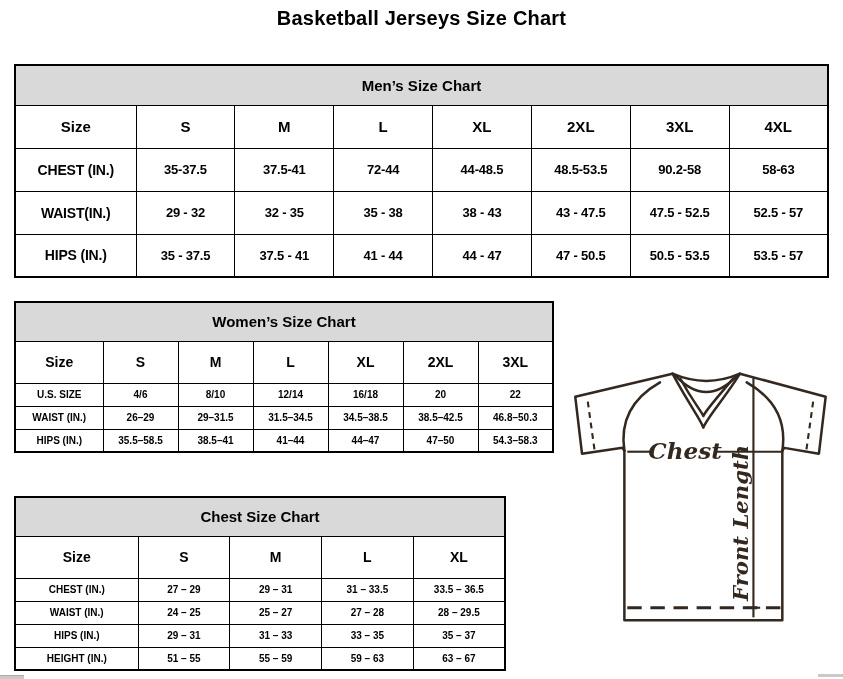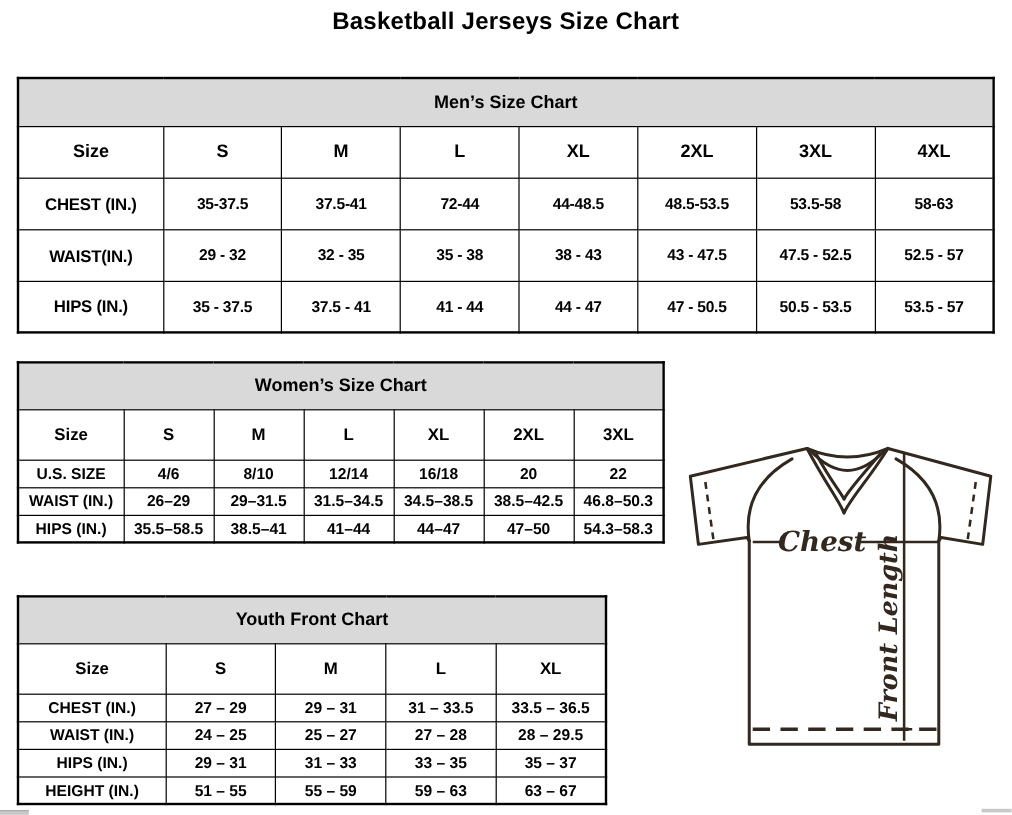--- a/index.html
+++ b/index.html
@@ -40,21 +40,21 @@
     margin-left: 23px;
   }
   
   #men-table { left: 14px; top: 64px; width: 815px; }
   #men-table .tbl-title { height: 40px; }
   #men-table .col-row td { height: 43px; font-size: 15px; }
   #men-table .data-row td { height: 43px; font-size: 13px; letter-spacing: -0.2px; }
   #men-table .data-row .row-label { font-size: 14px; }
   
   .small-table .col-row td { height: 42px; font-size: 14px; }
-  .small-table .data-row td { height: 23px; font-size: 13px; }
+  .small-table .data-row td { height: 23px; font-size: 10px; }
   #women-table { left: 14px; top: 301px; width: 540px; }
   #youth-table { left: 14px; top: 496px; width: 492px; }
   
   #jersey-svg { position: absolute; left: 556px; top: 358px; }
   
   .frag { position: absolute; background: #c9c9c9; }
   #frag-left  { left: 0;  top: 675px; width: 24px; height: 4px; border-top:1px solid #aaa; }
   #frag-right { left: 818px; top: 674px; width: 25px; height: 3px; }
 </style>
 </head>
@@ -87,21 +87,21 @@
         <td class="col-h">3XL</td>
         <td class="col-h">4XL</td>
       </tr>
       <tr class="data-row">
         <td class="row-label">CHEST (IN.)</td>
         <td class="val">35-37.5</td>
         <td class="val">37.5-41</td>
         <td class="val">72-44</td>
         <td class="val">44-48.5</td>
         <td class="val">48.5-53.5</td>
-        <td class="val">53.5-58</td>
+        <td class="val">90.2-58</td>
         <td class="val">58-63</td>
       </tr>
       <tr class="data-row">
         <td class="row-label">WAIST(IN.)</td>
         <td class="val">29 - 32</td>
         <td class="val">32 - 35</td>
         <td class="val">35 - 38</td>
         <td class="val">38 - 43</td>
         <td class="val">43 - 47.5</td>
         <td class="val">47.5 - 52.5</td>
@@ -176,21 +176,21 @@
 <table id="youth-table" class="small-table">
     <colgroup>
       <col style="width: 123px;">
       <col>
       <col>
       <col>
       <col>
     </colgroup>
     <tbody>
       <tr>
-        <td class="tbl-title" colspan="5">Youth Front Chart</td>
+        <td class="tbl-title" colspan="5">Chest Size Chart</td>
       </tr>
       <tr class="col-row">
         <td class="col-h">Size</td>
         <td class="col-h">S</td>
         <td class="col-h">M</td>
         <td class="col-h">L</td>
         <td class="col-h">XL</td>
       </tr>
       <tr class="data-row">
         <td class="row-label">CHEST (IN.)</td>

